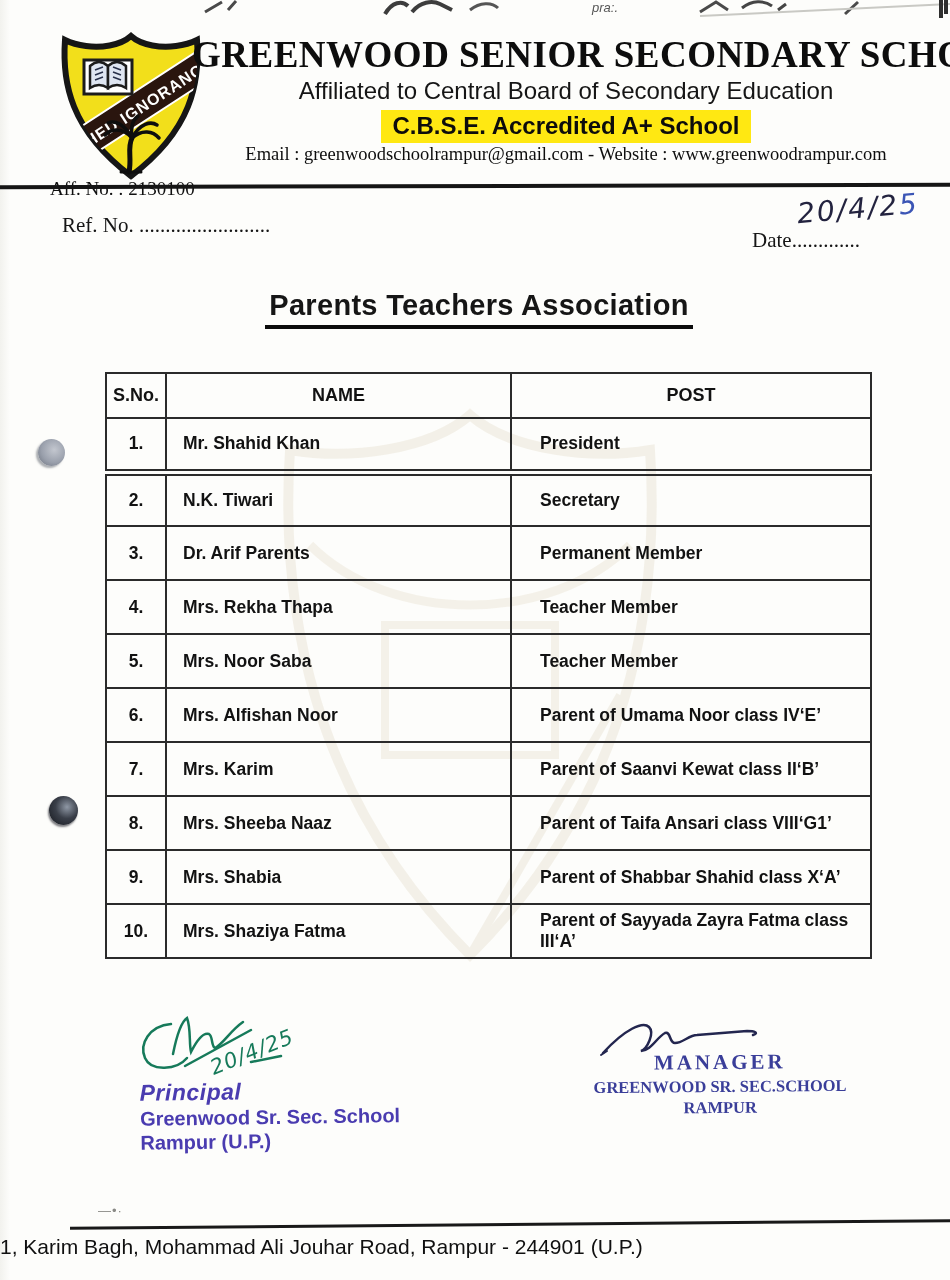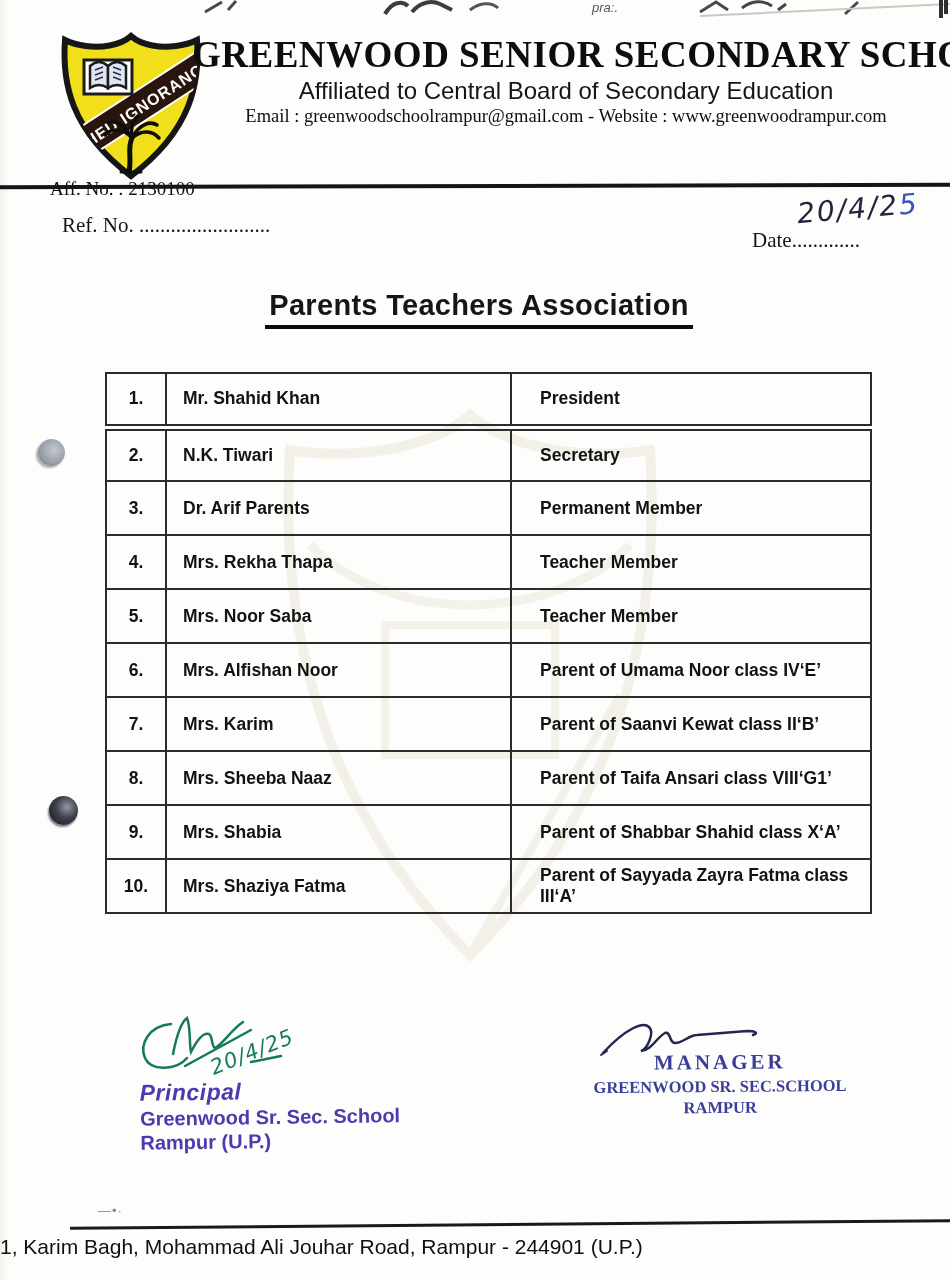--- a/index.html
+++ b/index.html
@@ -124,20 +124,21 @@
         <path d="M3 0 C1 -13 5 -19 9 -22" stroke-width="3.5"></path>
         <path d="M-8 34 L12 34" stroke-width="3"></path>
       </g>
     </svg>
   </div>
   <div class="affno">Aff. No. : 2130100</div>
 
   <div class="head-text">
     <div class="school-name">GREENWOOD SENIOR SECONDARY SCHOOL</div>
     <div class="affiliation">Affiliated to Central Board of Secondary Education</div>
+    <div><span class="badge">C.B.S.E. Accredited A+ School</span></div>
     <div class="email">Email : greenwoodschoolrampur@gmail.com - Website : www.greenwoodrampur.com</div>
   </div>
   <div class="thick-rule"></div>
 
   <div class="ref-no">Ref. No. .........................</div>
   <div class="date-block"><span>Date.</span><span>............</span></div>
   <div class="date-hand"><span>20/4/2</span><span class="last">5</span></div>
 
   <div class="doc-title"><span>Parents Teachers Association</span></div>
 
@@ -149,20 +150,25 @@
   </svg>
 
   <div class="tbl-wrap">
     <table>
       <colgroup>
           <col class="c1">
           <col class="c2">
           <col class="c3">
         </colgroup>
       <tbody>
+          <tr>
+        <th>S.No.</th>
+        <th>NAME</th>
+        <th>POST</th>
+      </tr>
       <tr class="dbl">
         <td class="sno">1.</td>
         <td class="name">Mr. Shahid Khan</td>
         <td class="post">President</td>
       </tr>
       <tr>
         <td class="sno">2.</td>
         <td class="name">N.K. Tiwari</td>
         <td class="post">Secretary</td>
       </tr>

